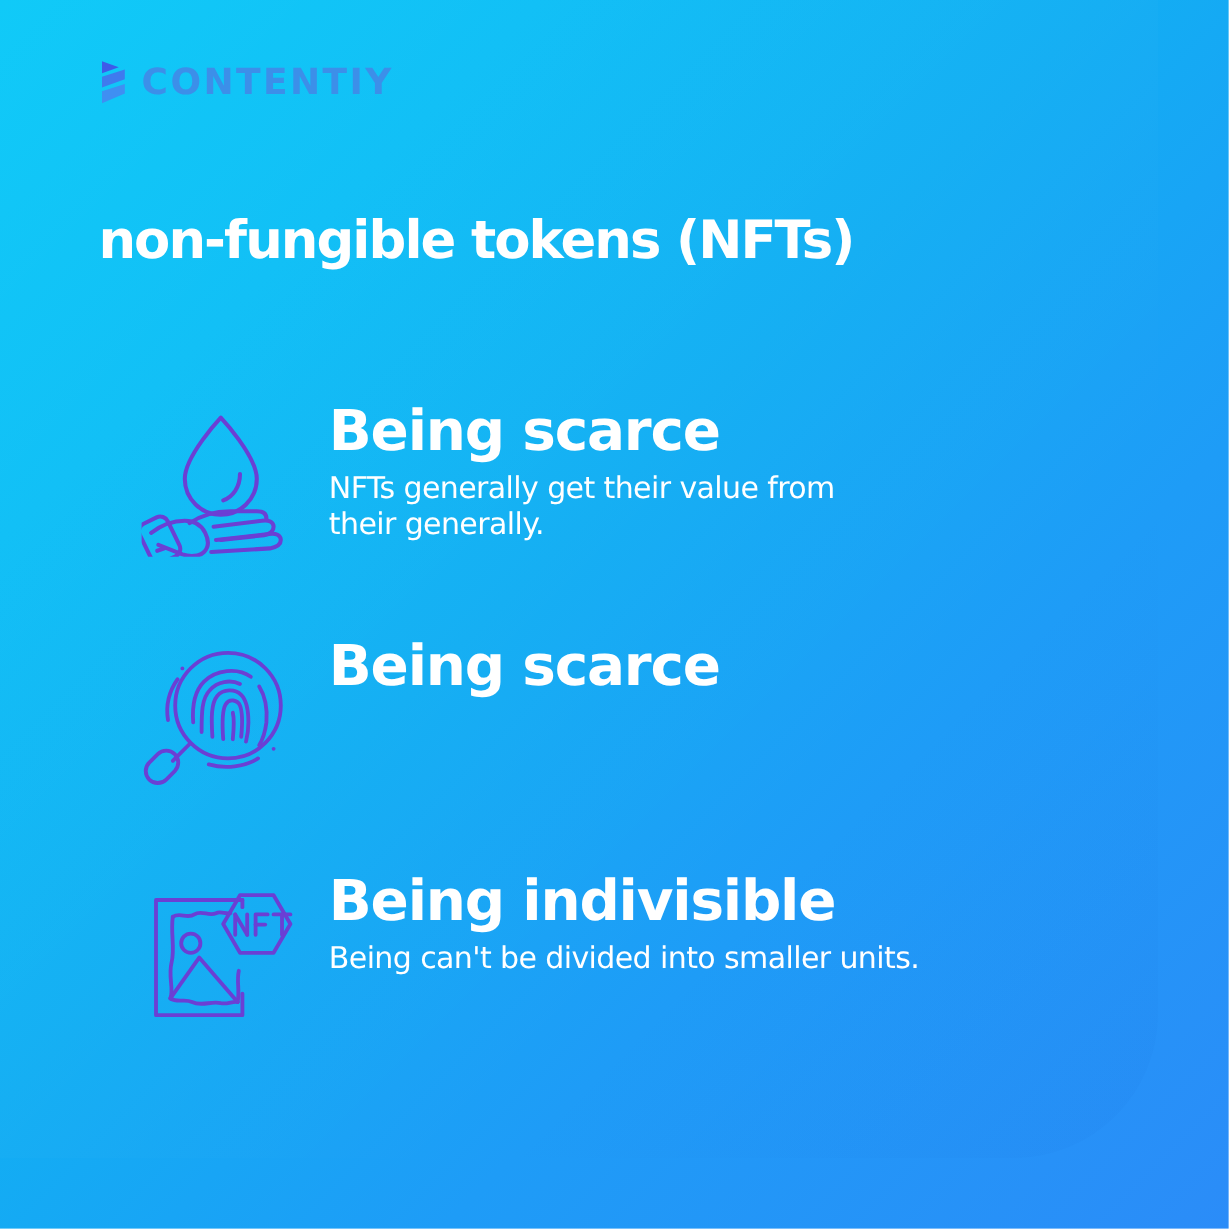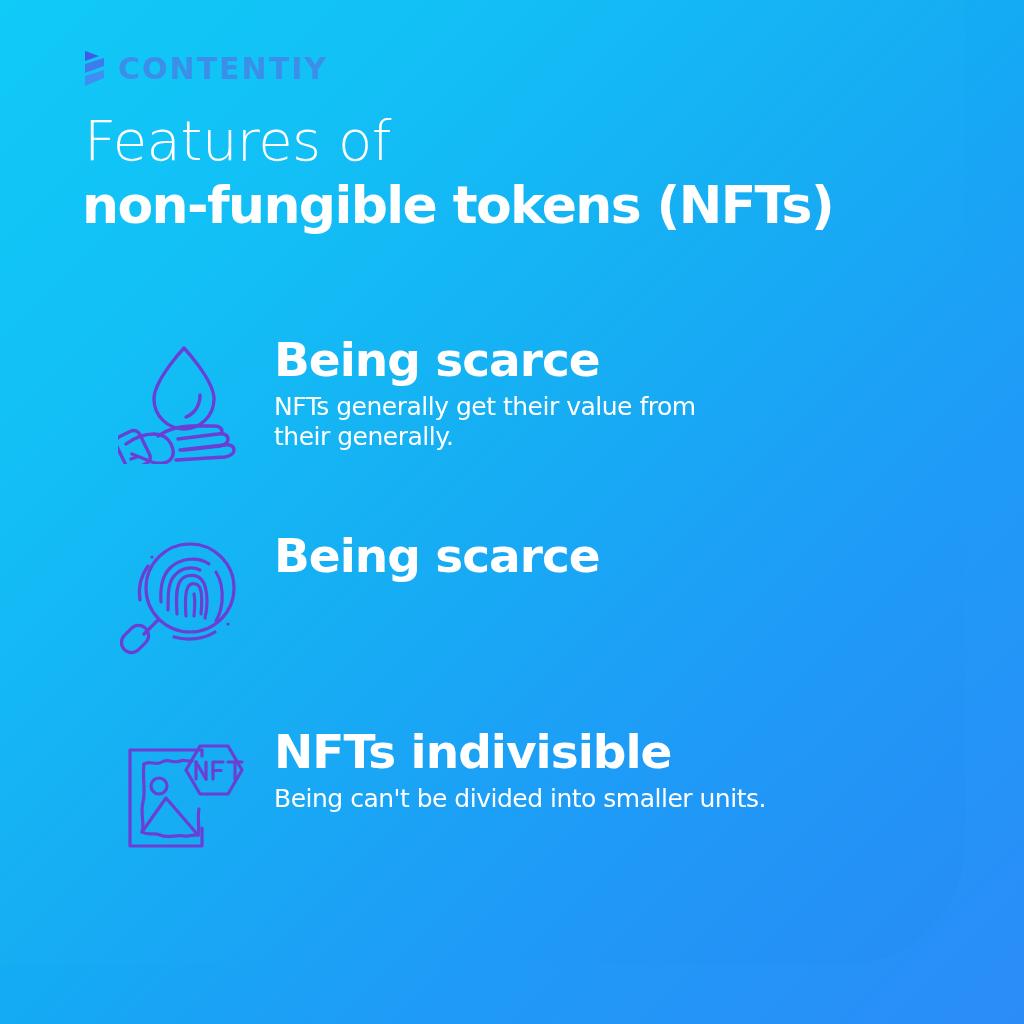--- a/index.html
+++ b/index.html
@@ -59,21 +59,21 @@
     font-size:56px;
     font-weight:300;
     color:#FFFFFF;
     letter-spacing:-0.5px;
     line-height:1.05;
     font-family:"DejaVu Sans", sans-serif;
   }
   #title-bold {
     position:absolute;
     left:82px; top:178px;
-    font-size:52px;
+    font-size:44px;
     font-weight:bold;
     color:#FFFFFF;
     letter-spacing:-1.6px;
     line-height:1.05;
     white-space:nowrap;
     font-family:"DejaVu Sans", sans-serif;
   }
 
   
   #features {
@@ -130,21 +130,20 @@
     <span>
       <svg id="logo-mark" viewBox="0 0 34 40" fill="none">
         <path d="M3 2 L3 12 L17 7 Z" fill="#3F5BE8"></path>
         <path d="M3 15 L3 24 L22 17 L22 9 Z" fill="#3F7BEE"></path>
         <path d="M3 27 L3 37 L22 29 L22 21 Z" fill="#3F8FF2"></path>
       </svg>
     </span>
     <span id="logo-text">CONTENTIY</span>
   </div>
 
-  <div id="title-light">Features of</div>
   <div id="title-bold">non-fungible tokens (NFTs)</div>
 
   <div id="features">
 
     <div class="feature">
       <div class="feature-icon">
         <svg width="128" height="124" viewBox="0 0 128 124" fill="none" stroke="#6B3FD4" stroke-width="3.4" stroke-linecap="round" stroke-linejoin="round">
 
           <path d="M66 8 C66 8 96 40 96 59 C96 76 82 89 66 89 C50 89 36 76 36 59 C36 40 66 8 66 8 Z"></path>
           <path d="M82 55 C82 66 76 74 68 77"></path>
@@ -219,21 +218,21 @@
             <path d="M78 30 L88 47"></path>
             <path d="M88 30 L88 47"></path>
             <path d="M95 47 L95 30 L105 30"></path>
             <path d="M95 38.5 L103 38.5"></path>
             <path d="M110 30 L124 30"></path>
             <path d="M117 30 L117 47"></path>
           </g>
         </svg>
       </div>
       <div class="feature-body">
-        <div class="feature-title">NFTs indivisible</div>
+        <div class="feature-title">Being indivisible</div>
         <div class="feature-desc">
           <span>Being can't be divided into smaller units.</span>
         </div>
       </div>
     </div>
 
   </div>
 </div>
 
 </body></html>

